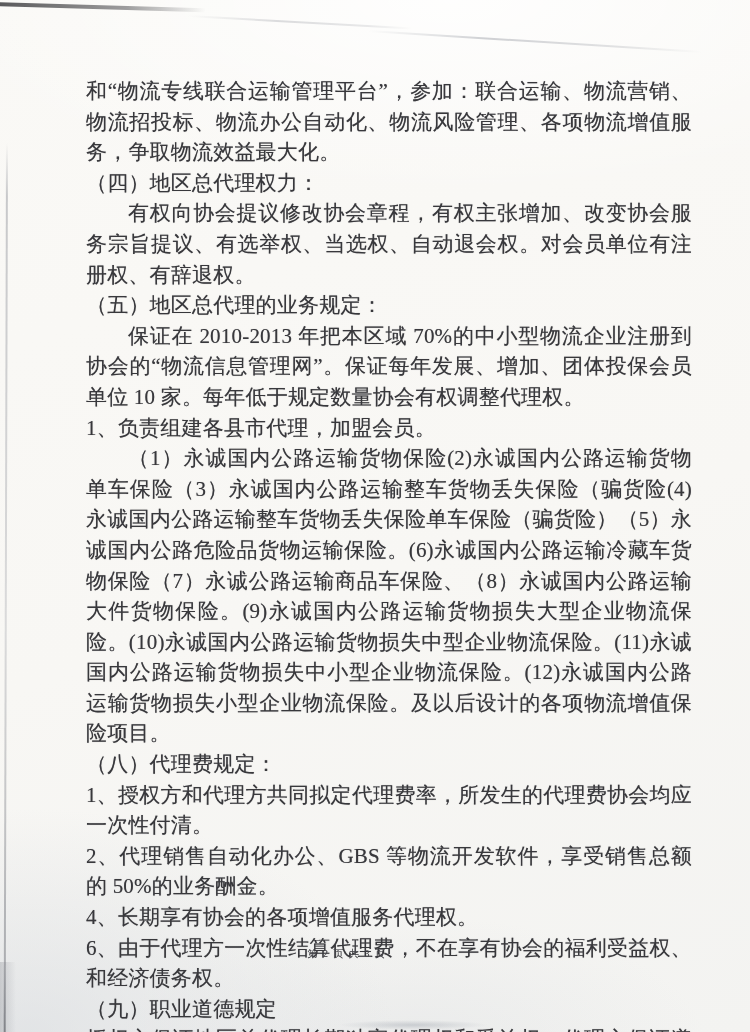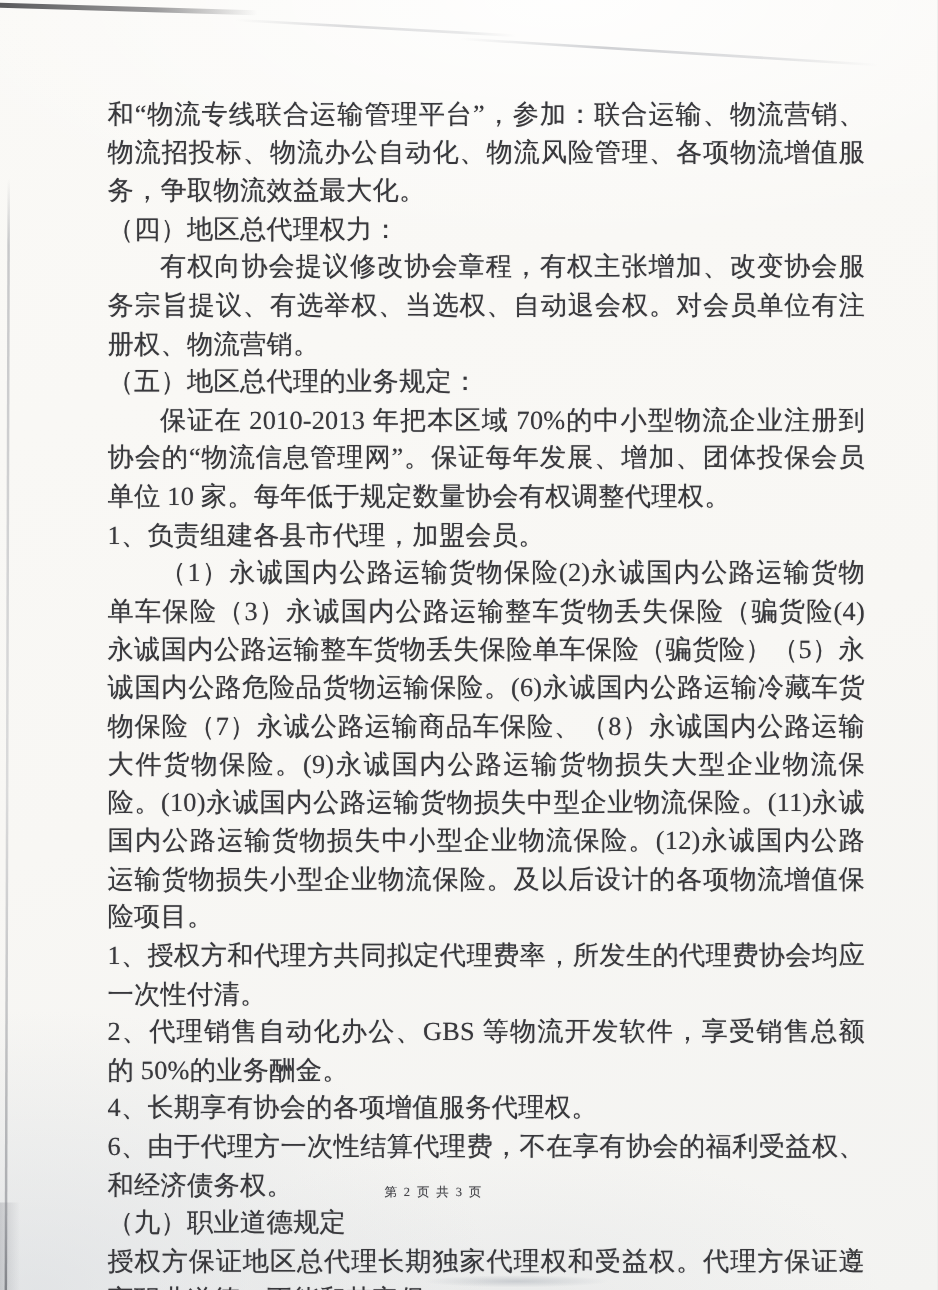--- a/index.html
+++ b/index.html
@@ -79,25 +79,26 @@
   <div class="edge-top"></div>
   <div class="crease-a"></div>
   <div class="crease-b"></div>
   <div class="edge-left"></div>
   <div class="corner-bl"></div>
   <div class="smudge-bottom"></div>
 
   <div class="content">
     <p>和“物流专线联合运输管理平台”，参加：联合运输、物流营销、物流招投标、物流办公自动化、物流风险管理、各项物流增值服务，争取物流效益最大化。</p>
     <p>（四）地区总代理权力：</p>
-    <p class="indent">有权向协会提议修改协会章程，有权主张增加、改变协会服务宗旨提议、有选举权、当选权、自动退会权。对会员单位有注册权、物流营销。</p>
+    <p class="indent">有权向协会提议修改协会章程，有权主张增加、改变协会服务宗旨提议、有选举权、当选权、自动退会权。对会员单位有注册权、有辞退权。</p>
     <p>（五）地区总代理的业务规定：</p>
     <p class="indent">保证在 2010-2013 年把本区域 70%的中小型物流企业注册到协会的“物流信息管理网”。保证每年发展、增加、团体投保会员单位 10 家。每年低于规定数量协会有权调整代理权。</p>
     <p>1、负责组建各县市代理，加盟会员。</p>
     <p class="indent">（1）永诚国内公路运输货物保险(2)永诚国内公路运输货物单车保险（3）永诚国内公路运输整车货物丢失保险（骗货险(4)永诚国内公路运输整车货物丢失保险单车保险（骗货险）（5）永诚国内公路危险品货物运输保险。(6)永诚国内公路运输冷藏车货物保险（7）永诚公路运输商品车保险、（8）永诚国内公路运输大件货物保险。(9)永诚国内公路运输货物损失大型企业物流保险。(10)永诚国内公路运输货物损失中型企业物流保险。(11)永诚国内公路运输货物损失中小型企业物流保险。(12)永诚国内公路运输货物损失小型企业物流保险。及以后设计的各项物流增值保险项目。</p>
+    <p>（八）代理费规定：</p>
     <p>1、授权方和代理方共同拟定代理费率，所发生的代理费协会均应一次性付清。</p>
     <p>2、代理销售自动化办公、GBS 等物流开发软件，享受销售总额的 50%的业务酬金。</p>
     <p>4、长期享有协会的各项增值服务代理权。</p>
     <p>6、由于代理方一次性结算代理费，不在享有协会的福利受益权、和经济债务权。</p>
     <p>（九）职业道德规定</p>
     <p>授权方保证地区总代理长期独家代理权和受益权。代理方保证遵守职业道德，不能和其它保</p>
   </div>
 
   <div class="footer">第 2 页 共 3 页</div>
 

